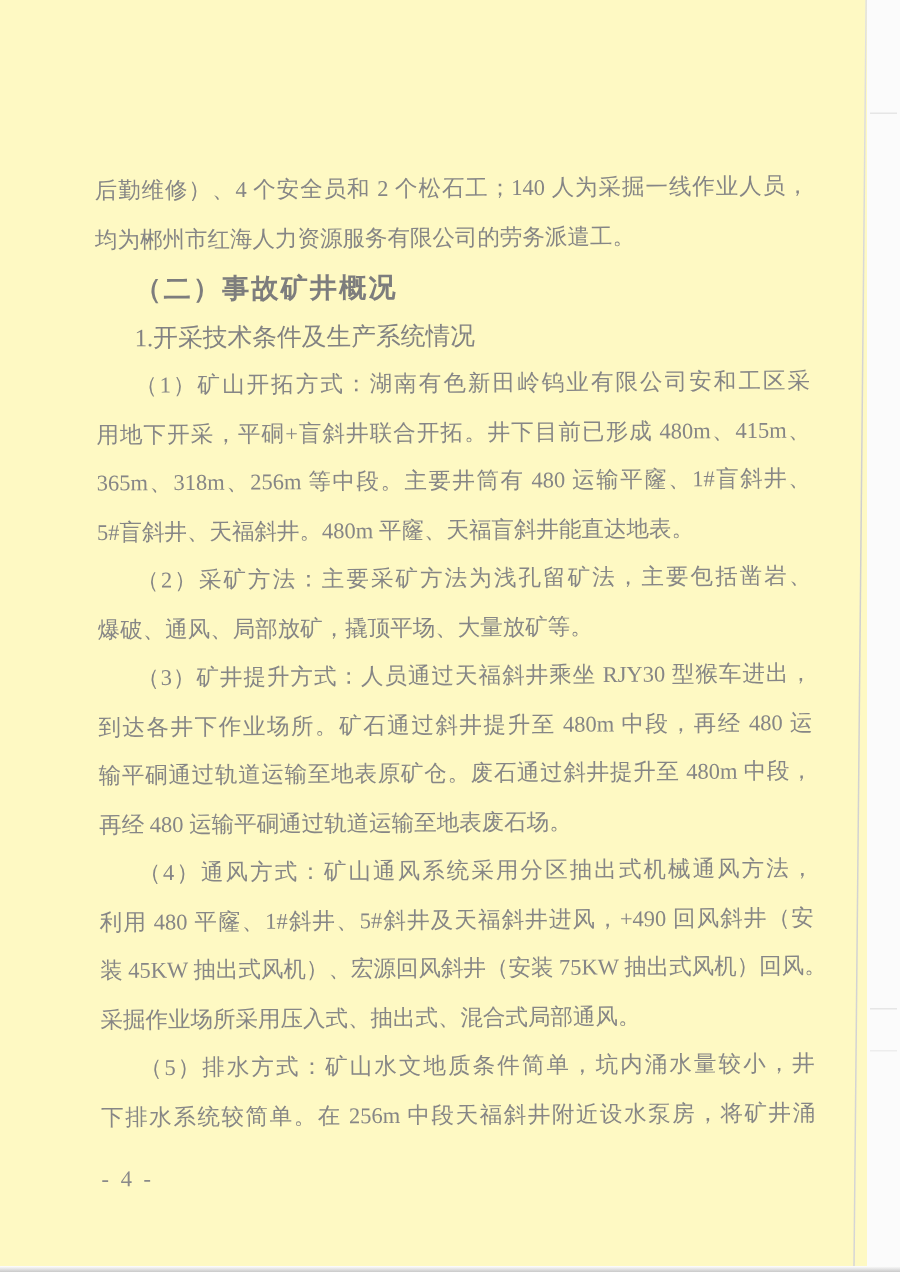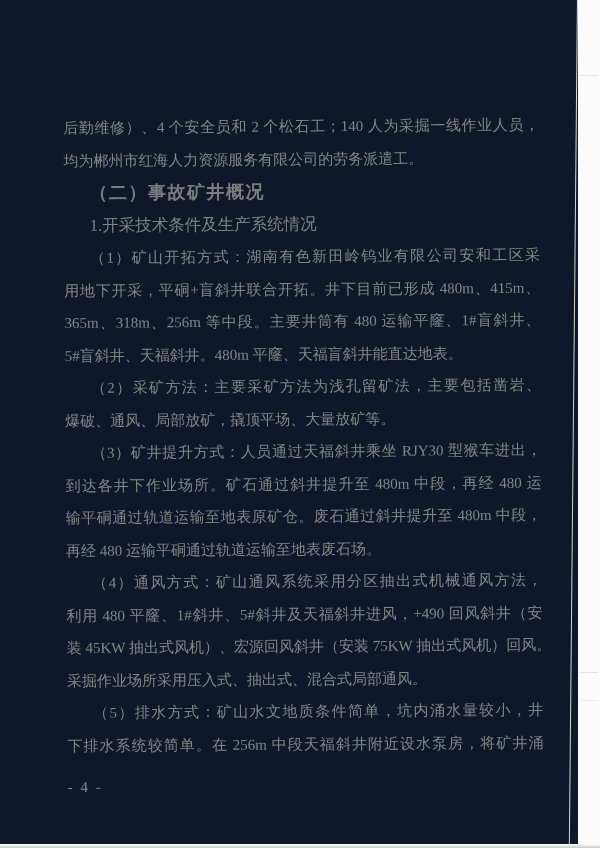--- a/index.html
+++ b/index.html
@@ -5,21 +5,21 @@
   html, body { margin: 0; padding: 0; }
   body {
     width: 600px; height: 848px;
     background: #ffffff;
     position: relative;
     overflow: hidden;
     font-family: "Liberation Serif", "DejaVu Serif", serif;
   }
   .page {
     position: absolute; inset: 0;
-    background: #0f172a;
+    background: #fef9c3;
   }
   
   .edge-strip {
     position: absolute; left: 578px; top: 0; width: 22px; height: 848px;
     background: #fbfbfb;
   }
   .edge-line-v {
     position: absolute; left: 577px; top: -6px; width: 1px; height: 862px;
     background: linear-gradient(#e2e2e2, #cfcfcf 40%, #d6d6d6);
     transform: rotate(0.55deg); transform-origin: top center;

